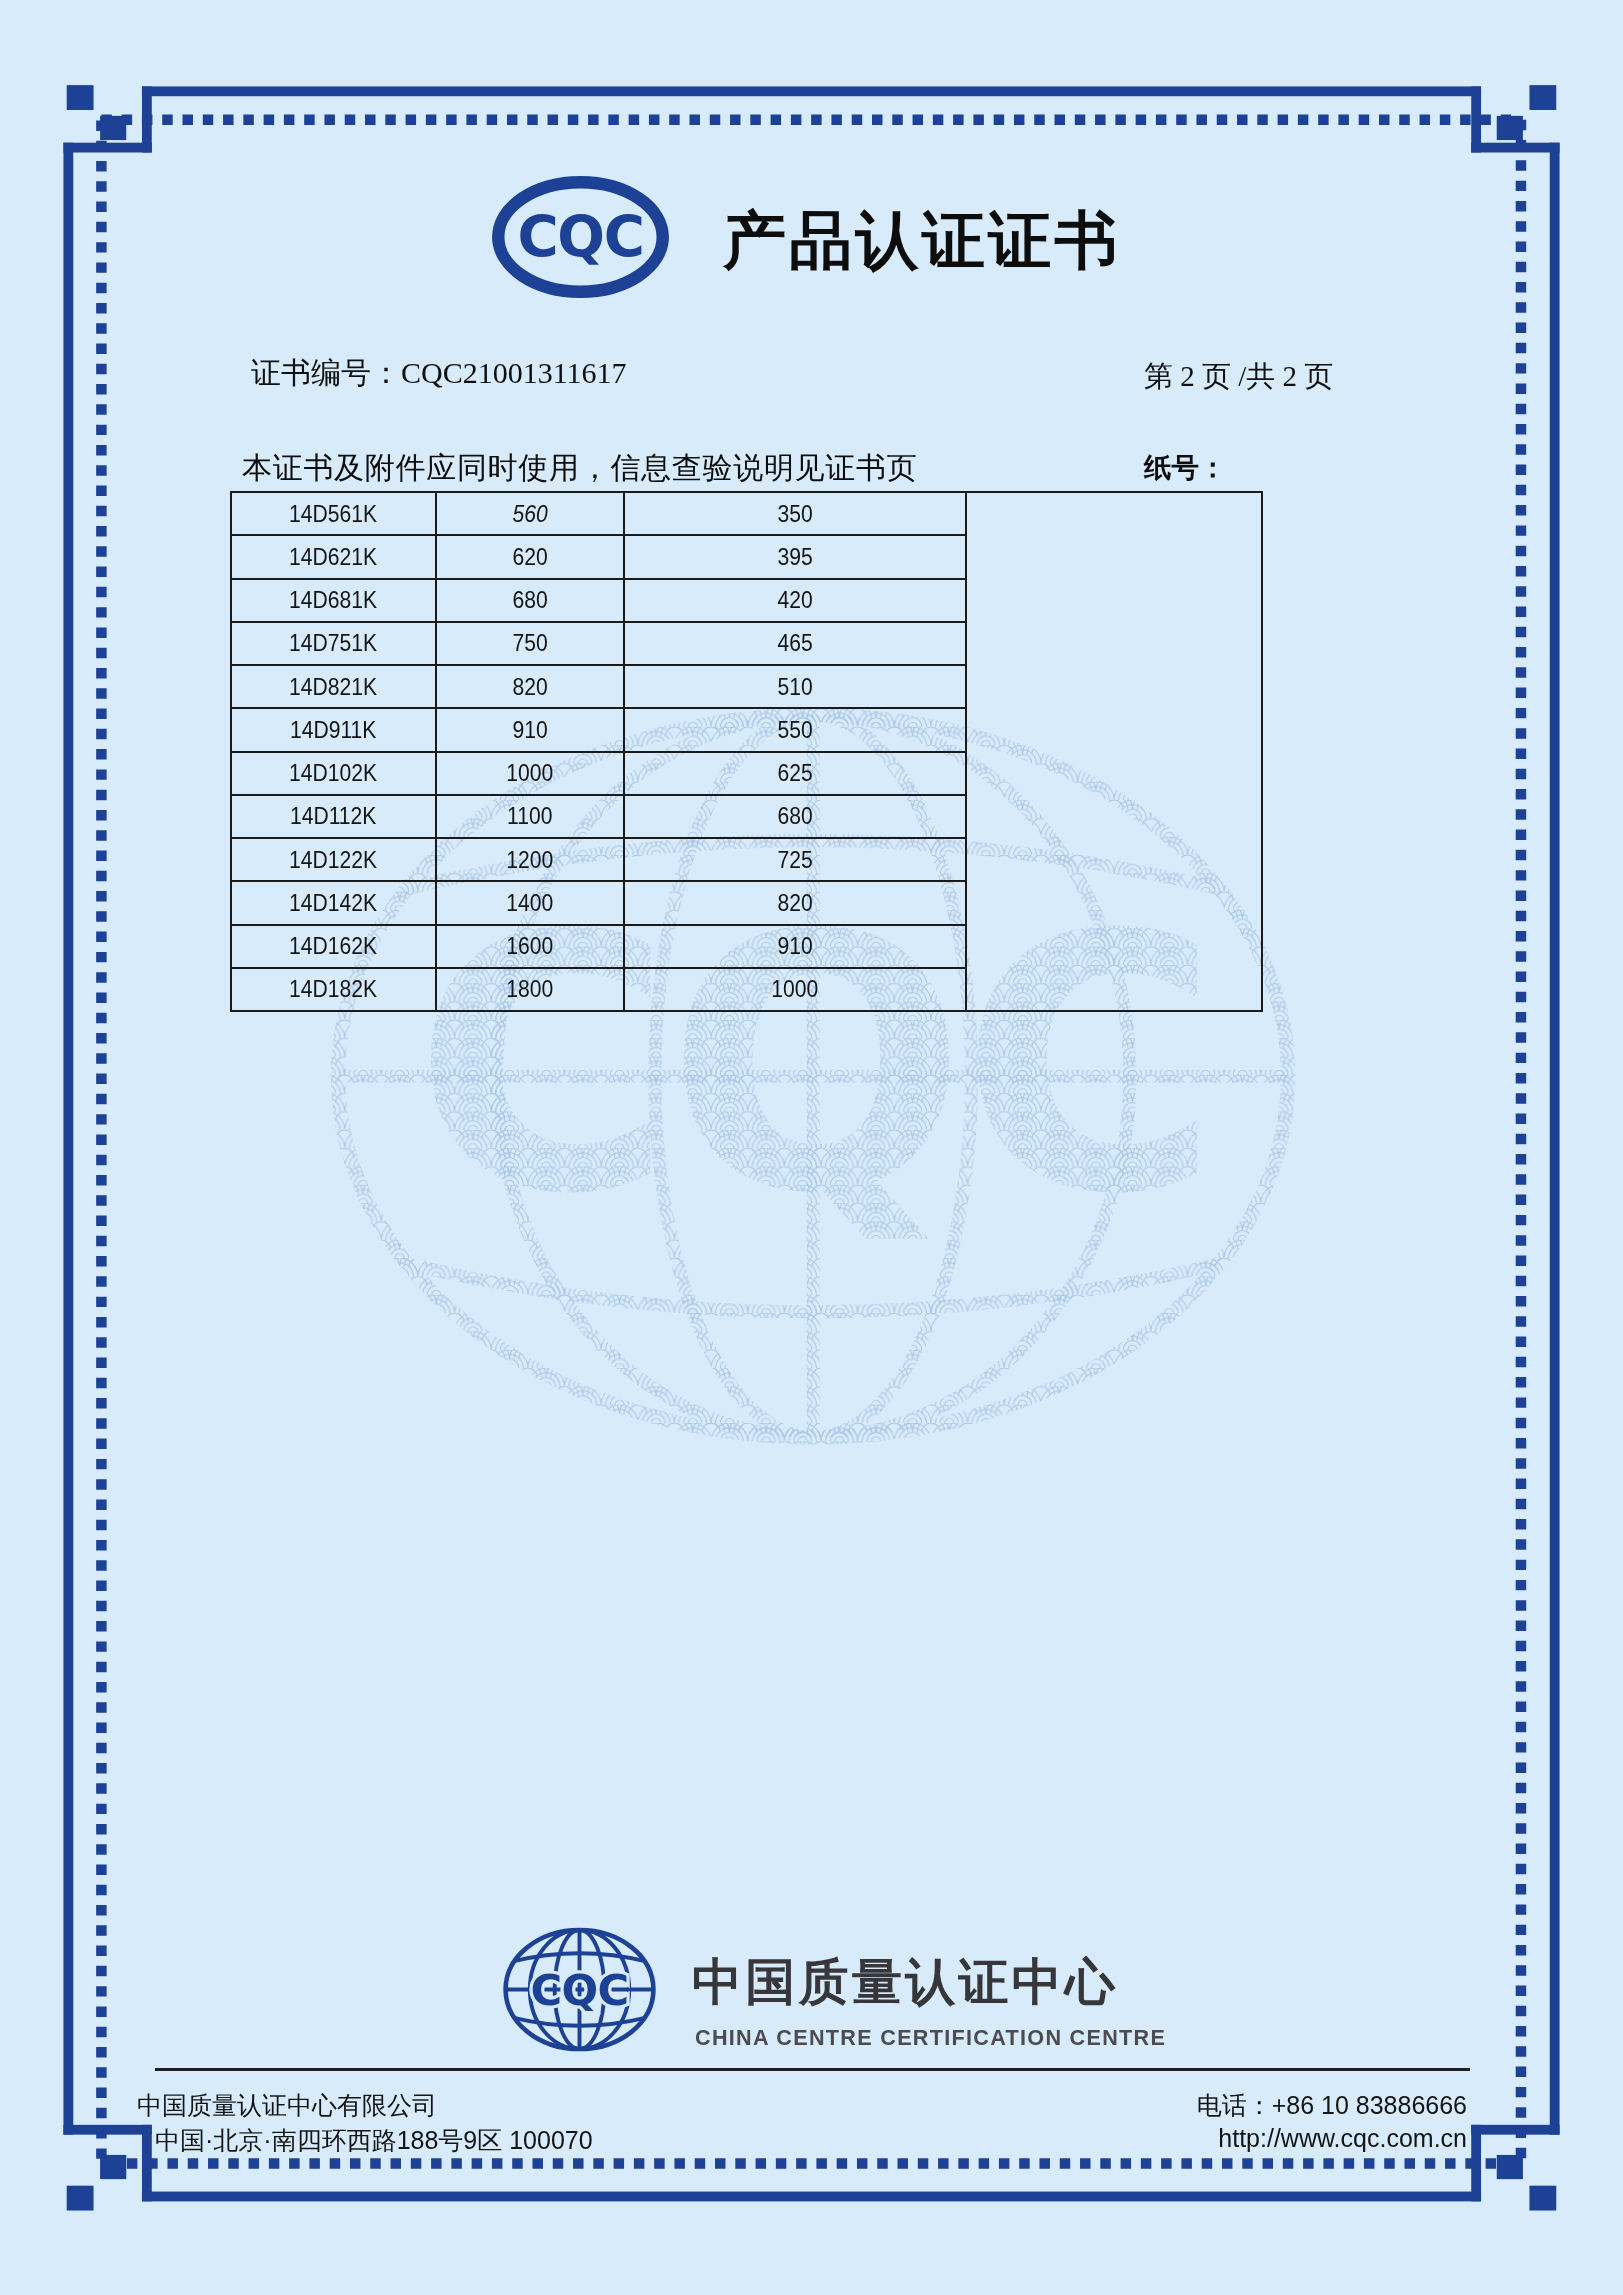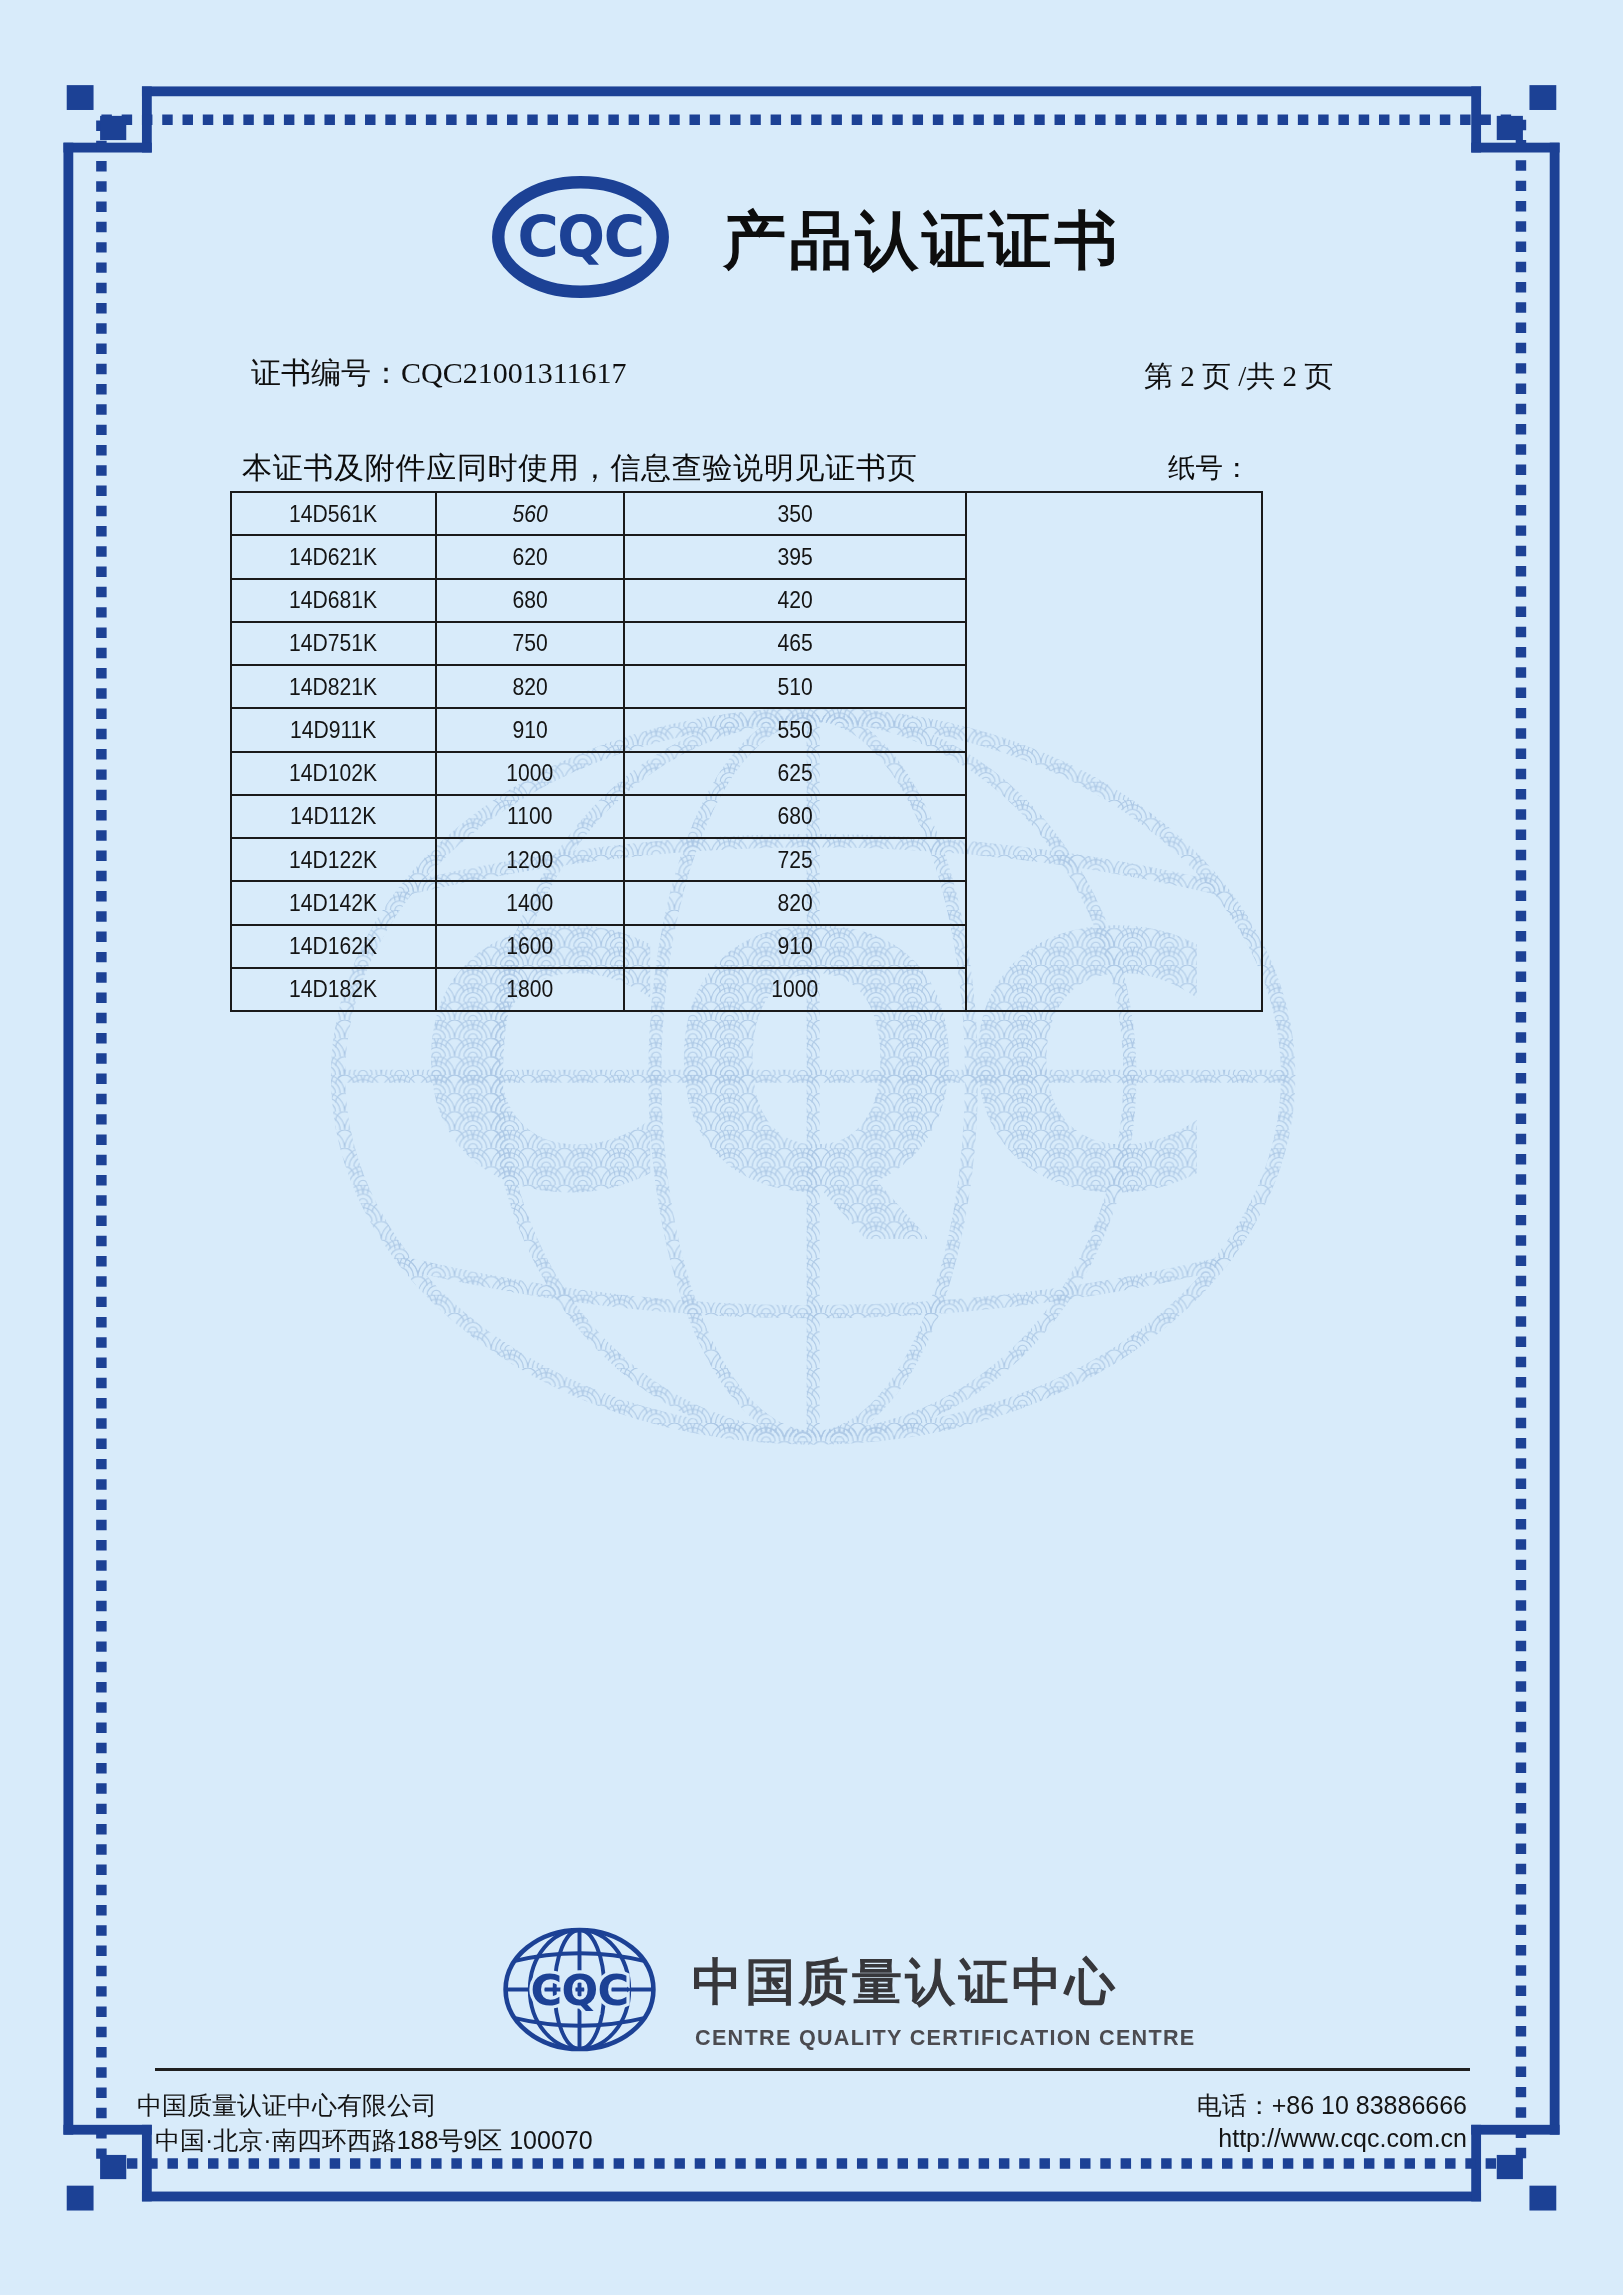--- a/index.html
+++ b/index.html
@@ -20,21 +20,21 @@
   .wm-stroke{stroke:var(--wm);fill:none;stroke-width:1.7;}
   .gl-stroke{stroke:var(--navy);fill:none;}
   .logo-text{fill:var(--navy);font-family:"DejaVu Sans","Liberation Sans",sans-serif;font-weight:800;}
   .knockout{paint-order:stroke;stroke:var(--bg);}
   
   .title{left:723px;top:198px;font-size:63px;font-weight:900;letter-spacing:3.3px;color:var(--ink);white-space:nowrap;}
   .meta-serif{font-family:"Liberation Serif",serif;font-size:30px;color:#101010;white-space:nowrap;}
   .cert-line{left:251px;top:353px;}
   .page-line{left:1144px;top:357px;font-size:29px;}
   .usage-line{left:242px;top:448px;font-size:30px;font-weight:500;white-space:nowrap;letter-spacing:0.7px;}
-  .paper-line{left:1168px;top:450px;font-size:27.5px;font-weight:400;white-space:nowrap;}
+  .paper-line{left:1144px;top:450px;font-size:27.5px;font-weight:700;white-space:nowrap;}
   
   .spec-table-wrap{left:230px;top:491px;width:1033px;height:521px;}
   table.spec{width:100%;height:100%;border-collapse:collapse;table-layout:fixed;}
   table.spec td{
     border:2px solid var(--table-border);text-align:center;vertical-align:middle;
     font-size:24px;color:#141414;letter-spacing:0px;background:transparent;
   }
   table.spec{border:2.6px solid var(--table-border);}
   td.c1{width:200px;} td.c2{width:184px;font-style:italic;} td.c3{width:335px;} td.c4{width:289px;}
   .cond{display:inline-block;transform:scaleX(0.88);}
@@ -211,21 +211,21 @@
       <ellipse cx="120" cy="100" rx="76" ry="91"></ellipse>
       <ellipse cx="120" cy="100" rx="38" ry="91"></ellipse>
       <line x1="120" y1="9" x2="120" y2="191"></line>
       <path d="M18,57 Q120,32 222,57"></path>
       <path d="M18,143 Q120,168 222,143"></path>
       <line x1="7" y1="100" x2="233" y2="100"></line>
     </g>
     <text class="logo-text knockout" x="120" y="124" text-anchor="middle" font-size="66" letter-spacing="-1" stroke-width="10">CQC</text>
   </svg>
   <div class="abs cn-name">中国质量认证中心</div>
-  <div class="abs en-name">CENTRE QUALITY CERTIFICATION CENTRE</div>
+  <div class="abs en-name">CHINA CENTRE CERTIFICATION CENTRE</div>
 
   <div class="abs sepline"></div>
   <div class="abs foot foot-l1">中国质量认证中心有限公司</div>
   <div class="abs foot foot-l2">中国·北京·南四环西路188号9区  100070</div>
   <div class="abs foot foot-r foot-r1">电话：+86 10 83886666</div>
   <div class="abs foot foot-r foot-r2">http://www.cqc.com.cn</div>
 
 </div>
 
 

